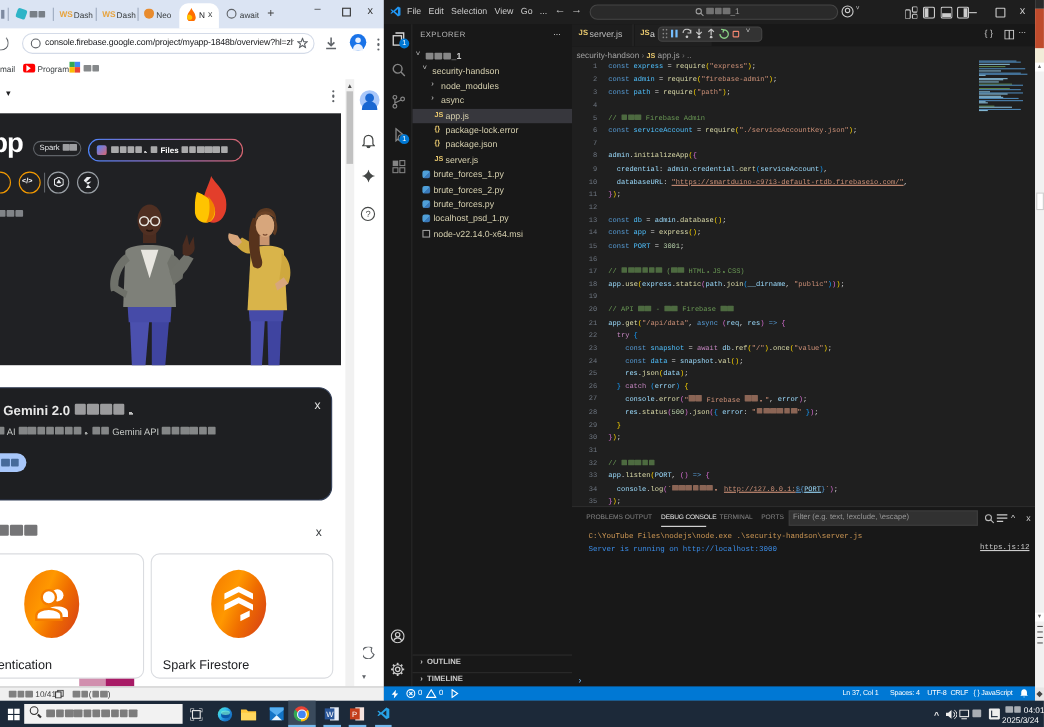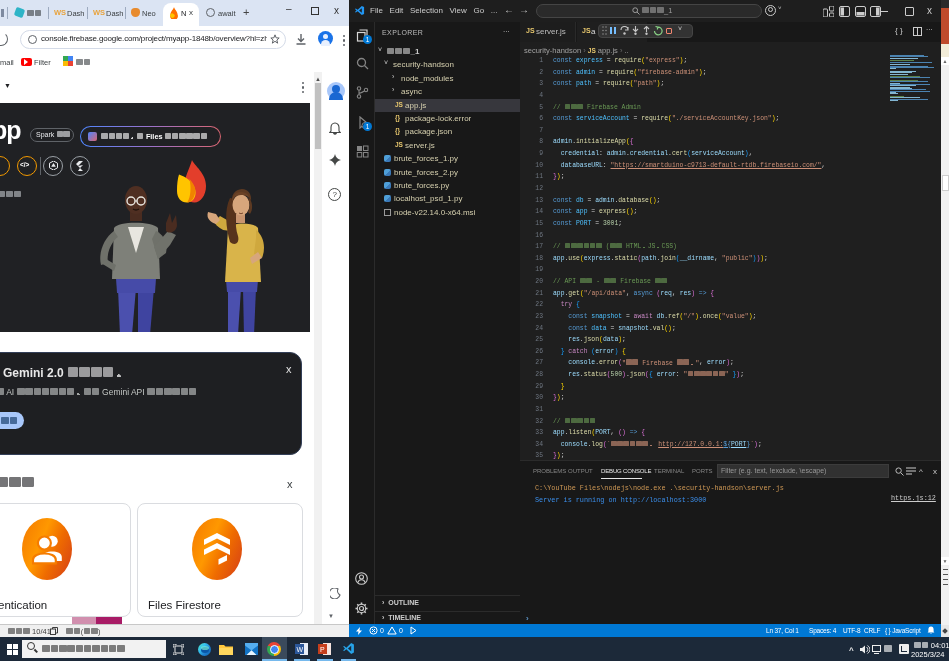--- a/index.html
+++ b/index.html
@@ -74,21 +74,21 @@
   <div class="abs dot3v" style="left:343px;top:35px;">
         <b></b>
         <b></b>
         <b></b>
       </div>
 
   <div class="abs" style="left:0;top:52px;width:349px;height:20px;background:#fff;"></div>
   <div class="abs" style="left:0;top:58px;font-size:7.5px;color:#3c4043;">mail</div>
   <div class="abs" style="left:21px;top:58px;width:11px;height:8px;background:#f00;border-radius:2px;"></div>
   <div class="abs" style="left:24px;top:59px;width:0;height:0;border-left:4px solid #fff;border-top:3px solid transparent;border-bottom:3px solid transparent;"></div>
-  <div class="abs" style="left:34px;top:58px;font-size:7.5px;color:#3c4043;">Filter</div>
+  <div class="abs" style="left:34px;top:58px;font-size:7.5px;color:#3c4043;">Program</div>
   <svg class="abs" style="left:63px;top:56px;" width="10" height="11" viewBox="0 0 10 11">
     <rect x="0" y="0" width="5" height="5" fill="#34a853"></rect>
         <rect x="5" y="0" width="5" height="5" fill="#4285f4"></rect>
     <rect x="0" y="5" width="5" height="5" fill="#fbbc04"></rect>
         <rect x="5" y="5" width="5" height="5" fill="#ea4335"></rect>
   </svg>
   <div class="abs" style="left:76px;top:58px;font-size:7.5px;color:#3c4043;"><i class="c"></i><i class="c"></i></div>
 
   <div class="abs" style="left:0;top:72px;width:349px;height:31px;background:#fff;"></div>
   <div class="abs" style="left:4px;top:82px;font-size:7px;color:#202124;">▼</div>
@@ -210,21 +210,21 @@
     <path d="M2.5 24 C2.5 17 21.5 17 21.5 24 L21.5 27 L2.5 27 Z" fill="#fff" stroke="#f57c00" stroke-width="1.8"></path>
   </svg>
 
   <div class="abs" style="left:192px;top:518px;width:50px;height:62px;border-radius:50%;background:linear-gradient(113deg,#f57c00 5%,#ff9800 38%,#ef6c00 62%,#d84315 95%);"></div>
   <svg class="abs" style="left:203px;top:533px;" width="28" height="32" viewBox="0 0 28 32">
     <path d="M14 0 L27 6.5 L27 12 L14 5.5 L1 12 L1 6.5 Z" fill="#fff"></path>
     <path d="M14 10 L27 16.5 L27 22 L14 15.5 L1 22 L1 16.5 Z" fill="#fff"></path>
     <path d="M15.5 26.2 L24 22 L24 27.5 L15.5 31.8 Z" fill="#fff"></path>
   </svg>
   <div class="abs nowrap" style="left:-2px;top:599px;font-size:11.5px;color:#202124;">entication</div>
-  <div class="abs nowrap" style="left:148px;top:599px;font-size:11.5px;color:#202124;">Files Firestore</div>
+  <div class="abs nowrap" style="left:148px;top:599px;font-size:11.5px;color:#202124;">Spark Firestore</div>
 
   <div class="abs" style="left:72px;top:617px;width:24px;height:7px;background:#d18fae;"></div>
   <div class="abs" style="left:96px;top:617px;width:26px;height:7px;background:#a81b66;"></div>
   <div class="abs" style="left:328px;top:613px;font-size:6px;color:#5f6368;">▼</div>
 
   <div class="abs" style="left:313.5px;top:72px;width:8px;height:552px;background:#f1f1f1;"></div>
   <div class="abs" style="left:315px;top:76px;font-size:6px;color:#505050;">▲</div>
   <div class="abs" style="left:314.5px;top:83px;width:6px;height:66px;background:#c1c1c1;"></div>
 
   <div class="abs" style="left:327px;top:82px;width:18px;height:18px;border-radius:50%;background:#a8c7fa;"></div>

